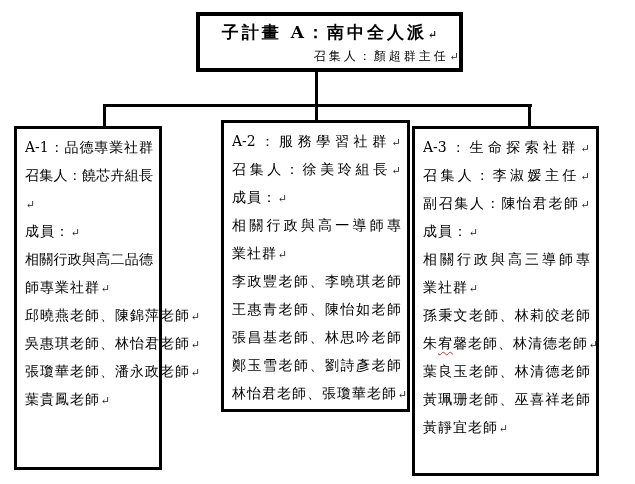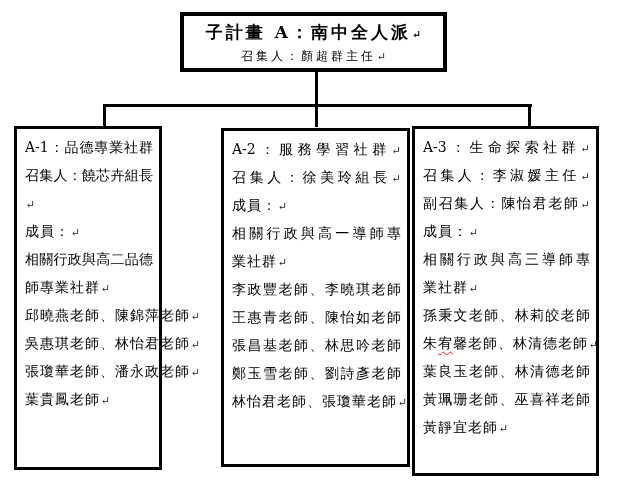--- a/index.html
+++ b/index.html
@@ -8,53 +8,54 @@
     position: relative;
     width: 635px;
     height: 484px;
     background: #ffffff;
     color: #000000;
     font-family: "DejaVu Serif", "Liberation Serif", serif;
     overflow: hidden;
   }
   .root-box {
     position: absolute;
-    left: 180px; top: 12px;
+    left: 196px; top: 12px;
     width: 267px; height: 60px;
     border: 4px solid #000;
     text-align: center;
     padding-top: 5px;
     background: #fff;
   }
   .root-title {
     font-size: 17px;
     font-weight: 700;
     letter-spacing: 3px;
     white-space: nowrap;
   }
   .root-sub {
     font-size: 12px;
     letter-spacing: 3px;
     margin-top: 4px;
     white-space: nowrap;
+    text-align: right;
   }
   .conn { position: absolute; background: #000; }
   .conn-trunk      { left: 315px; top: 72px;  width: 3px;   height: 35px; }
   .conn-crossbar   { left: 103px; top: 104px; width: 429px; height: 3px;  }
   .conn-drop-a1    { left: 103px; top: 104px; width: 3px;   height: 23px; }
   .conn-drop-a2    { left: 315px; top: 104px; width: 3px;   height: 23px; }
   .conn-drop-a3    { left: 528px; top: 104px; width: 3px;   height: 23px; }
   .node {
     position: absolute;
     border: 3px solid #000;
     background: #fff;
     padding: 4px 3px 0 8px;
   }
   .node-a1 { left: 14px;  top: 126px; width: 148px; height: 344px; }
-  .node-a2 { left: 221px; top: 128px; width: 189px; height: 339px; }
+  .node-a2 { left: 221px; top: 120px; width: 189px; height: 292px; }
   .node-a3 { left: 412px; top: 126px; width: 187px; height: 350px; }
   .line {
     height: 28px;
     line-height: 28px;
     font-size: 14px;
     letter-spacing: 1px;
     white-space: nowrap;
   }
   .line.spread {
     white-space: normal;

